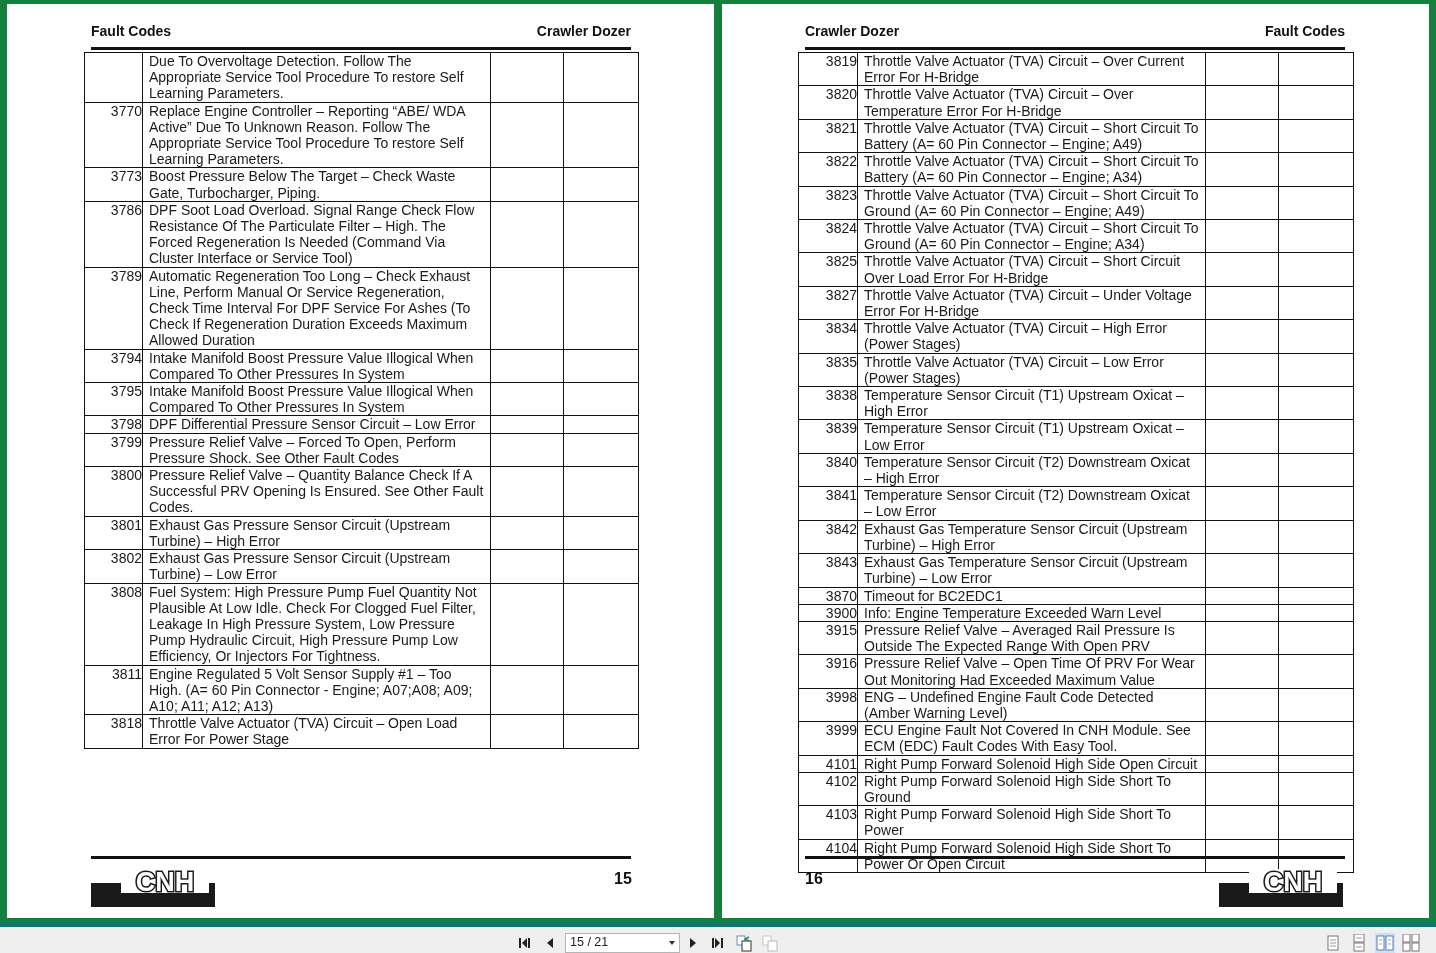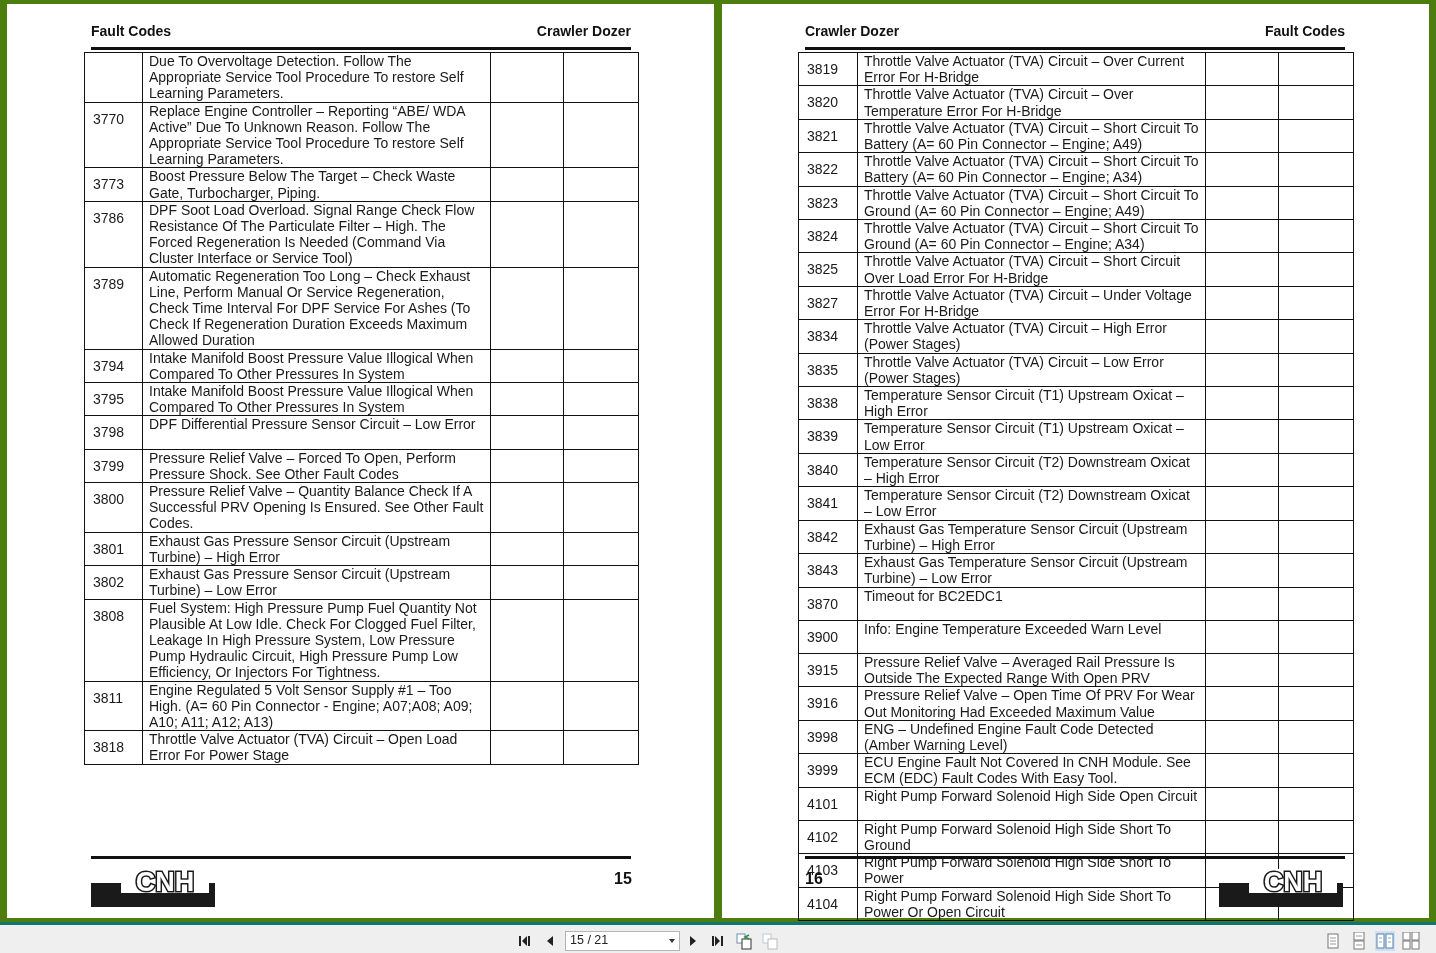--- a/index.html
+++ b/index.html
@@ -1,28 +1,28 @@
 <!DOCTYPE html>
 <html><head>
 <meta charset="utf-8">
 <style>
   * { box-sizing: border-box; margin: 0; padding: 0; }
   html, body { width: 1436px; height: 953px; overflow: hidden; background: #a9a9a9; font-family: "Liberation Sans", sans-serif; }
-  #viewer { position: absolute; left: 0; top: 0; width: 1436px; height: 922px; background: #4d7c0f; }
+  #viewer { position: absolute; left: 0; top: 0; width: 1436px; height: 922px; background: #15803d; }
   .page { position: absolute; top: 4px; height: 914px; background: #fff; }
   #page-left { left: 7px; width: 707px; }
   #page-right { left: 722px; width: 707px; }
   .hdr { position: absolute; top: 19px; font-weight: bold; font-size: 14px; color: #111; }
   .rule { position: absolute; height: 3px; background: #111; }
   table.ft { position: absolute; border-collapse: collapse; font-size: 14px; color: #1a1a1a; line-height: 16.2px; table-layout: fixed; }
   table.ft td { border: 1px solid #111; vertical-align: top; padding: 0 6px; }
-  table.ft td.code { text-align: left; padding: 8px; }
+  table.ft td.code { text-align: right; padding: 0; }
   .pgnum { position: absolute; font-weight: bold; font-size: 16px; color: #111; }
   .logo { position: absolute; width: 124px; height: 40px; }
-  #toolbar { position: absolute; left: 0; top: 922px; width: 1436px; height: 31px; background: #efefef; border-top: 3px solid #0f766e; }
+  #toolbar { position: absolute; left: 0; top: 922px; width: 1436px; height: 31px; background: #efefef; border-top: 5px solid #0f766e; }
   .tb-btn { position: absolute; top: 6px; width: 20px; height: 20px; display: flex; align-items: center; justify-content: center; cursor: pointer; }
   #page-select { position: absolute; left: 565px; top: 6px; width: 115px; height: 20px; background: #fff; border: 1px solid #b4b4b4; font-size: 12.5px; color: #222; padding: 1px 0 0 4px; }
   #page-select .caret { position: absolute; right: 4px; top: 7px; width: 0; height: 0; border-left: 3px solid transparent; border-right: 3px solid transparent; border-top: 4px solid #333; }
   .view-btn.active { background: #cde0f5; }
 </style>
 </head>
 <body>
 
 <div id="viewer">
 

